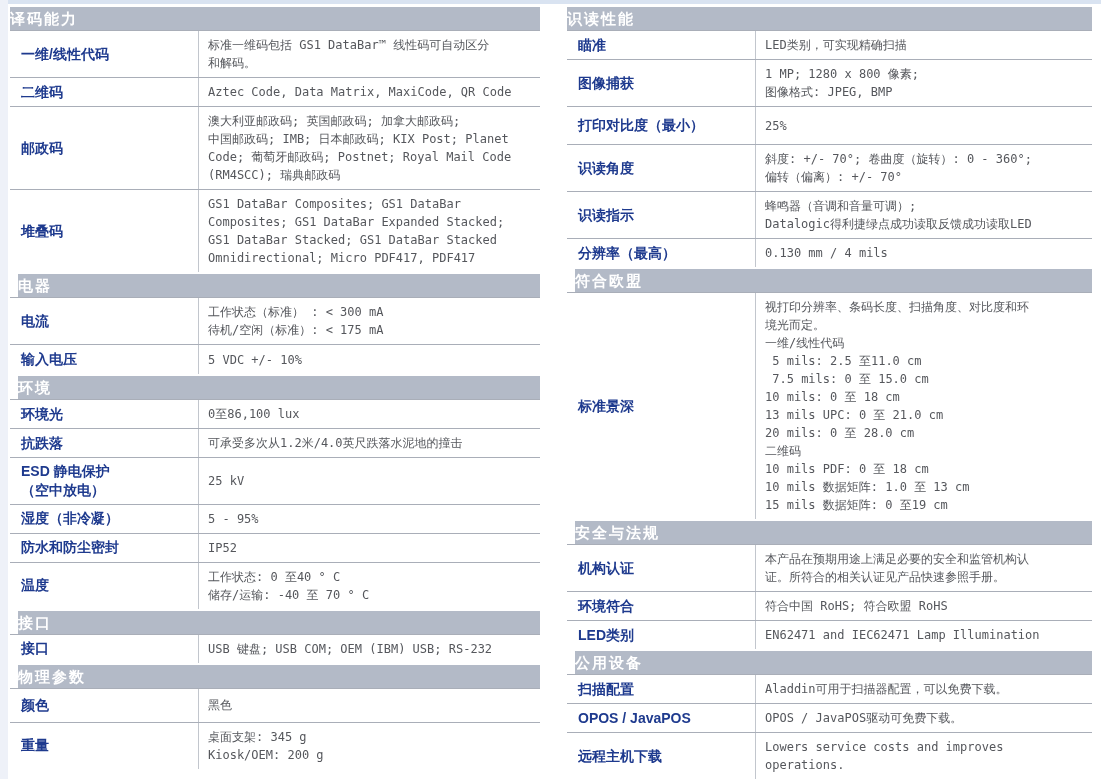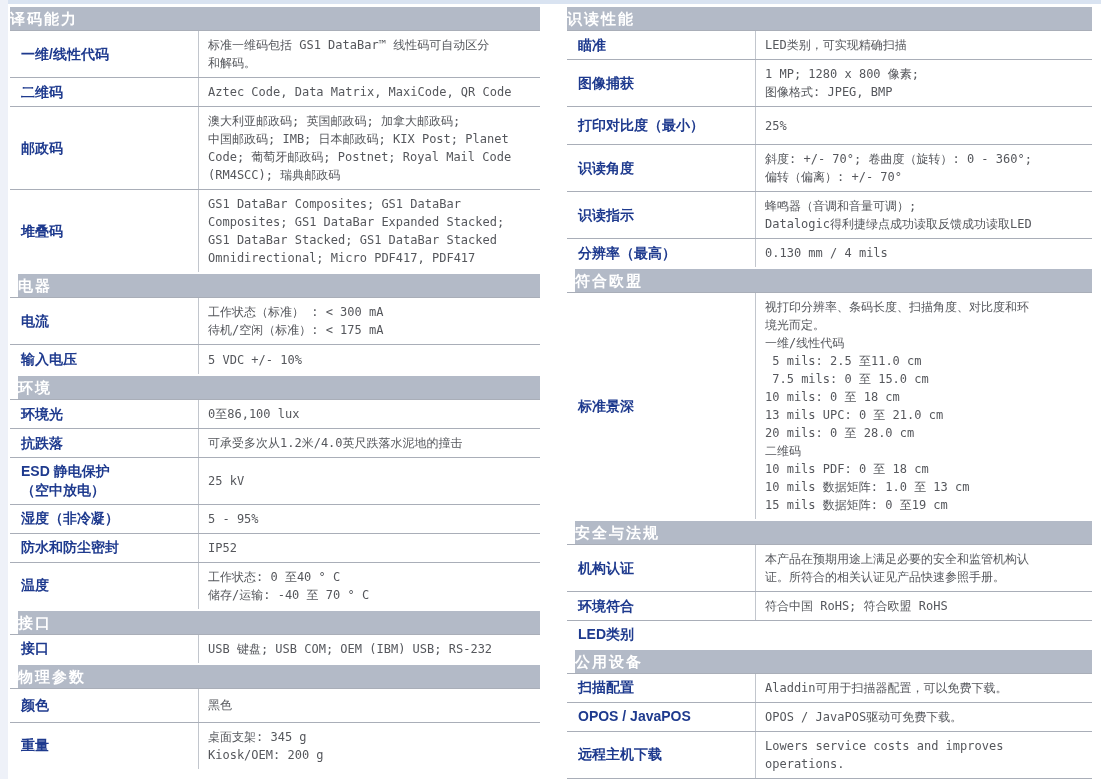--- a/index.html
+++ b/index.html
@@ -200,20 +200,21 @@
       <div class="lbl">机构认证</div>
       <div class="val">本产品在预期用途上满足必要的安全和监管机构认
 证。所符合的相关认证见产品快速参照手册。</div>
     </div>
     <div class="row" style="min-height:27px">
       <div class="lbl">环境符合</div>
       <div class="val">符合中国 RoHS; 符合欧盟 RoHS</div>
     </div>
     <div class="row" style="min-height:27px">
       <div class="lbl">LED类别</div>
+      <div class="val">EN62471 and IEC62471 Lamp Illumination</div>
     </div>
   </div>
 
   <div class="sec">
     <div class="hdr">公用设备</div>
     <div class="row" style="min-height:27px">
       <div class="lbl">扫描配置</div>
       <div class="val">Aladdin可用于扫描器配置，可以免费下载。</div>
     </div>
     <div class="row" style="min-height:27px">

